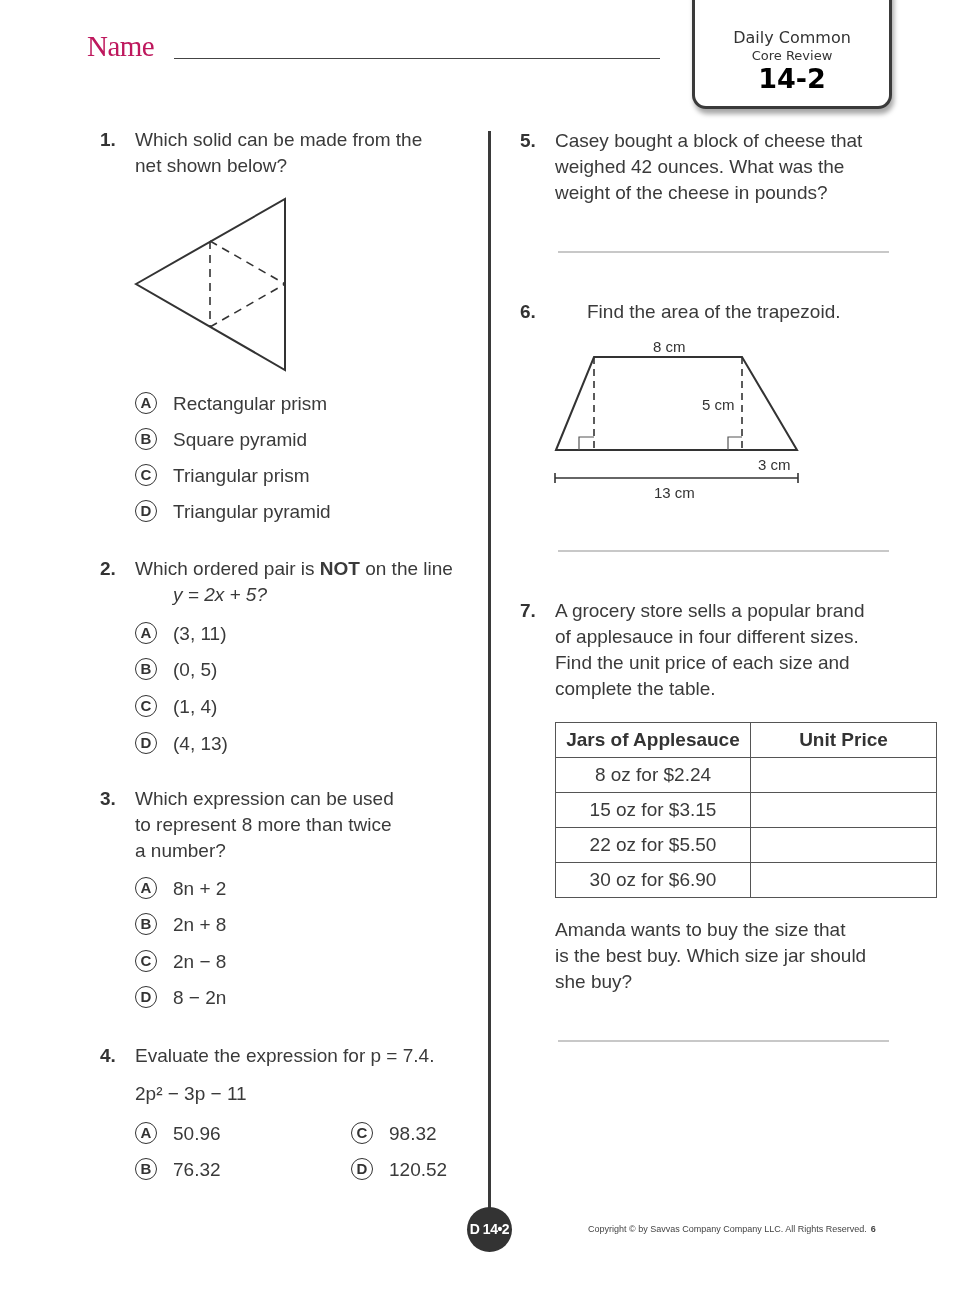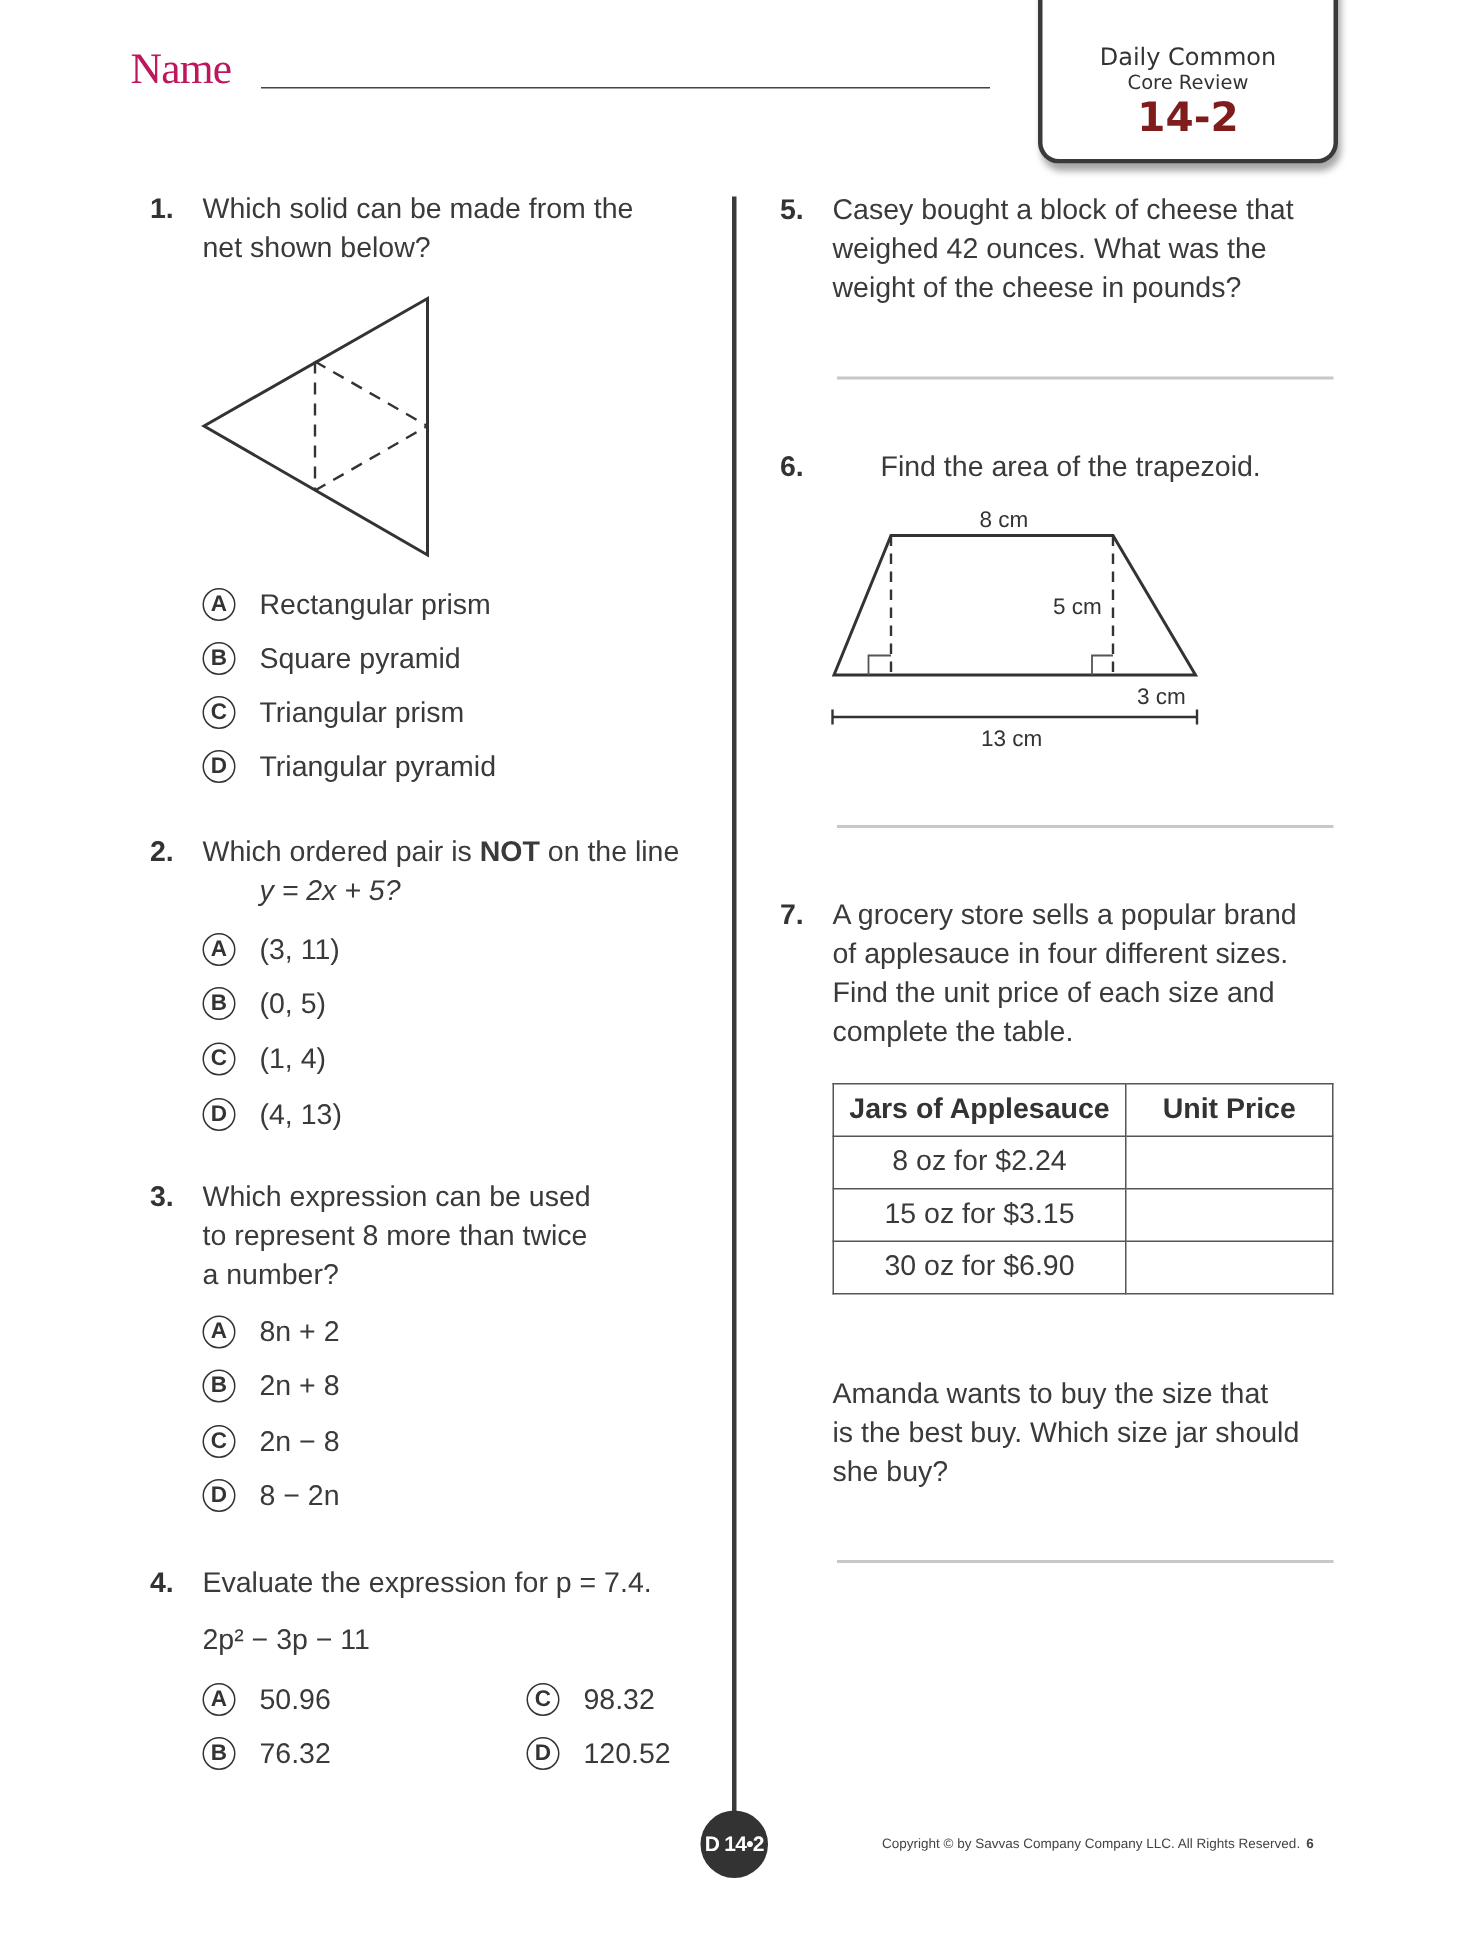--- a/index.html
+++ b/index.html
@@ -5,35 +5,35 @@
   html,body{margin:0;padding:0;background:#fff;}
   body{width:979px;height:1289px;position:relative;overflow:hidden;
        font-family:"DejaVu Sans","Liberation Sans",sans-serif;color:#333;}
   .abs{position:absolute;}
   .name-label{left:87px;top:30px;font-size:29px;color:#be185d;font-family:Liberation Serif, serif;letter-spacing:-0.5px;}
   .name-line{left:174px;top:58px;width:486px;height:0;border-top:1.5px solid #444;}
   .badge{left:692px;top:-12px;width:194px;height:118px;border:3px solid #3a3a3a;border-top:none;
          border-radius:0 0 14px 14px;background:#fff;box-shadow:2px 5px 5px rgba(0,0,0,0.35);}
   .badge-l1{position:absolute;left:0;right:0;top:41px;text-align:center;font-size:16px;line-height:18px;color:#333;}
   .badge-l2{position:absolute;left:0;right:0;top:59px;text-align:center;font-size:13px;line-height:18px;color:#333;}
-  .badge-num{position:absolute;left:0;right:0;top:76px;text-align:center;font-size:27px;font-weight:bold;color:#7f1d1d;line-height:30px;}
+  .badge-num{position:absolute;left:0;right:0;top:76px;text-align:center;font-size:27px;font-weight:bold;color:#000000;line-height:30px;}
   .divider{left:488px;top:131px;width:3px;height:1088px;background:#3a3a3a;}
   .page-badge{left:467px;top:1207px;width:45px;height:45px;border-radius:50%;background:#333;color:#fff;
               font-size:14px;font-weight:bold;text-align:center;line-height:45px;letter-spacing:-0.5px;font-family:"Liberation Sans",sans-serif;}
   .copyright{left:588px;top:1224px;font-size:9px;color:#444;font-family:"Liberation Sans",sans-serif;}
   .copyright b{margin-left:4px;}
   .q{position:absolute;font-size:19px;line-height:26.5px;color:#3a3a3a;font-family:"Liberation Sans",sans-serif;}
   .qnum{position:absolute;font-weight:bold;color:#333;}
   .qtext{position:absolute;}
   .opt{position:absolute;font-size:19px;color:#3a3a3a;font-family:"Liberation Sans",sans-serif;height:26px;line-height:26px;}
   .opt .circ{position:absolute;left:0;top:1px;width:20px;height:20px;border:1.6px solid #333;border-radius:50%;
              font-size:15px;font-weight:bold;text-align:center;line-height:20px;color:#333;}
   .opt .otxt{position:absolute;left:38px;top:0;white-space:nowrap;}
   .ans-line{position:absolute;height:0;border-top:2px solid #c8c8c8;}
-  table.apple{position:absolute;left:555px;top:722px;width:334px;border-collapse:collapse;font-family:"Liberation Sans",sans-serif;}
+  table.apple{position:absolute;left:555px;top:722px;width:382px;border-collapse:collapse;font-family:"Liberation Sans",sans-serif;}
   table.apple td, table.apple th{border:1.5px solid #555;height:34px;padding:0;text-align:center;font-size:19px;color:#3a3a3a;}
   table.apple th{font-weight:bold;color:#333;}
   table.apple .c1{width:194px;}
   .fig-label{position:absolute;font-size:15px;color:#333;font-family:"Liberation Sans",sans-serif;}
 </style>
 </head>
 <body>
 
 <div class="abs name-label">Name</div>
 <div class="abs name-line"></div>
@@ -183,20 +183,24 @@
   </tr>
   <tr>
     <td class="c1">8 oz for $2.24</td>
     <td></td>
   </tr>
   <tr>
     <td class="c1">15 oz for $3.15</td>
     <td></td>
   </tr>
   <tr>
+    <td class="c1">22 oz for $5.50</td>
+    <td></td>
+  </tr>
+  <tr>
     <td class="c1">30 oz for $6.90</td>
     <td></td>
   </tr>
 </tbody>
   </table>
 <div class="q" style="left:555px;top:917px;">
   <span class="qtext" style="left:0;top:0;white-space:nowrap;">Amanda wants to buy the size that</span>
   <span class="qtext" style="left:0;top:26px;white-space:nowrap;">is the best buy. Which size jar should</span>
   <span class="qtext" style="left:0;top:52px;white-space:nowrap;">she buy?</span>
 </div>

